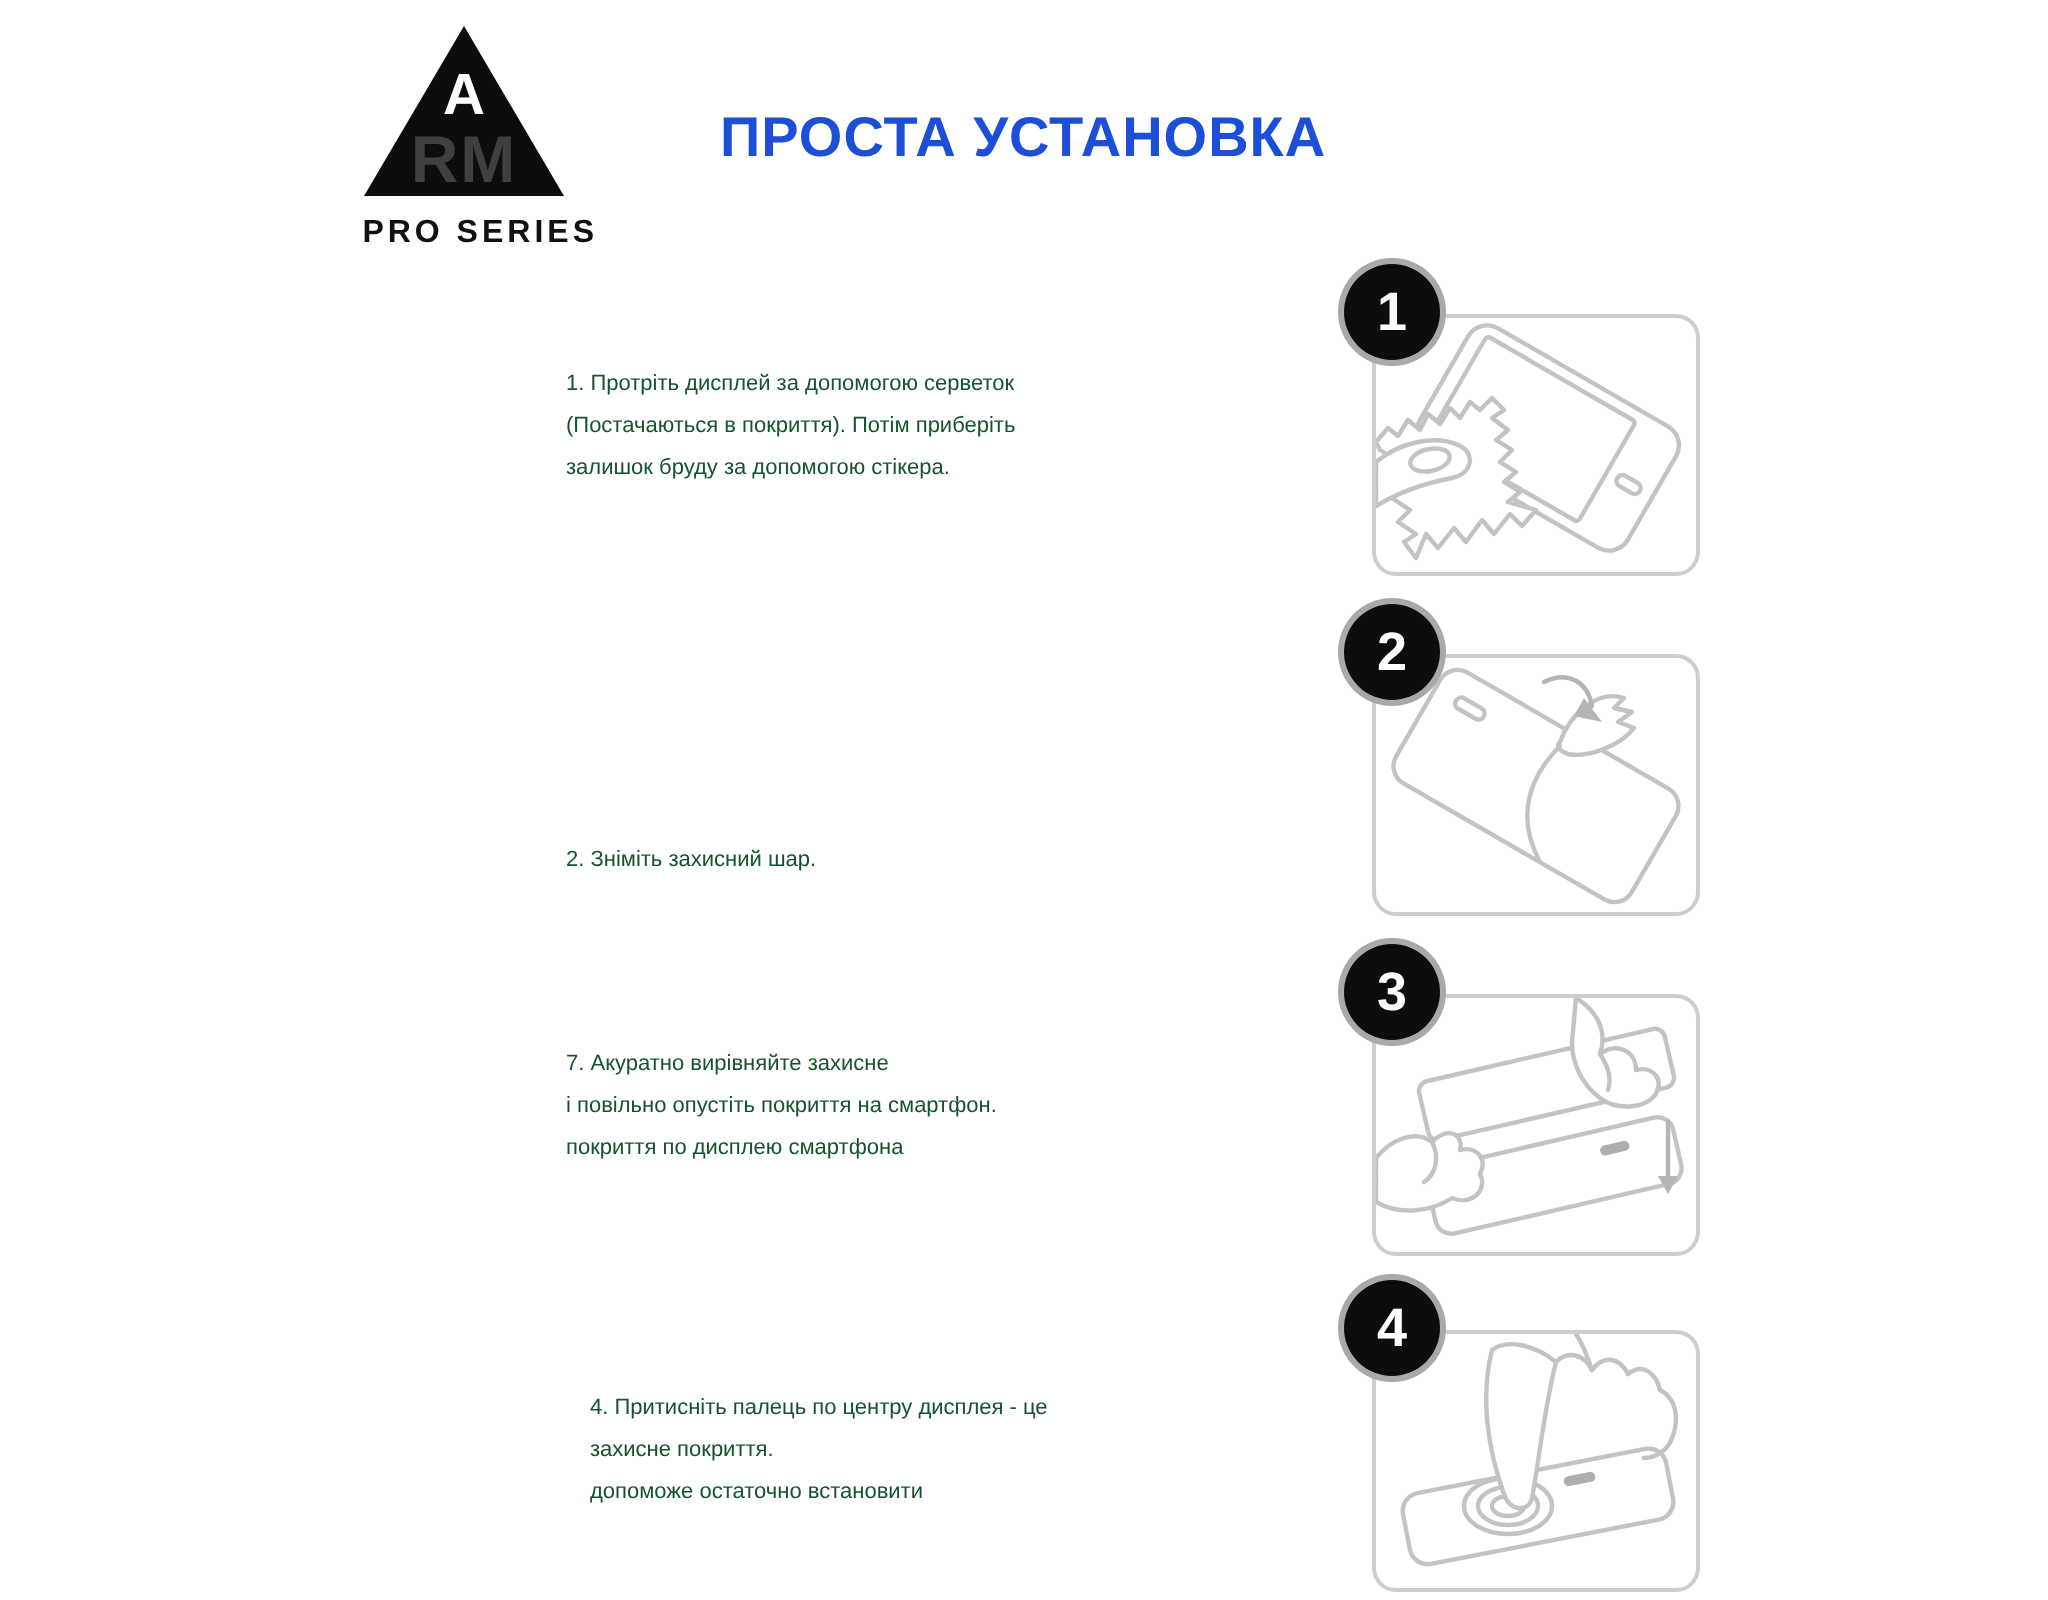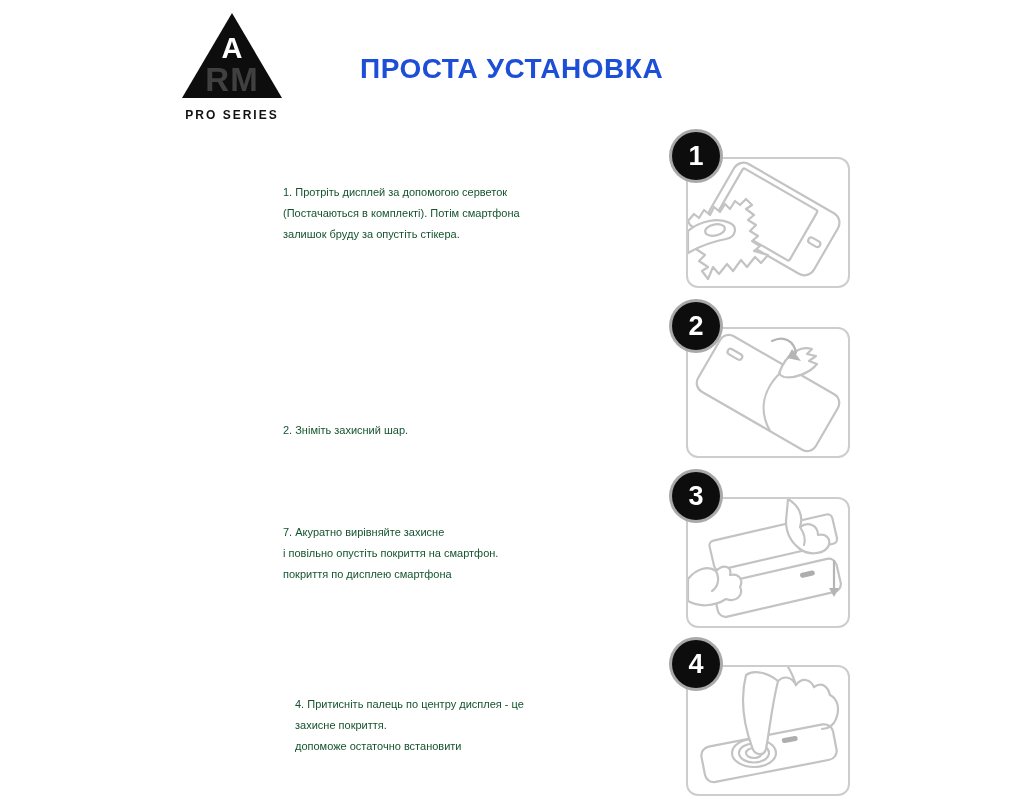--- a/index.html
+++ b/index.html
@@ -16,22 +16,22 @@
   }
   .logo-letter-a{
     position:absolute;left:0;top:24px;width:108px;text-align:center;
     color:#ffffff;font-weight:bold;font-size:29px;line-height:29px;
   }
   .logo-letter-rm{
     position:absolute;left:0;top:53px;width:108px;text-align:center;
     color:#404040;font-weight:bold;font-size:33px;line-height:34px;letter-spacing:1px;
   }
   .logo-sub{
-    position:absolute;left:-13px;top:98px;width:134px;text-align:center;
-    color:#111111;font-weight:bold;font-size:12px;letter-spacing:2px;white-space:nowrap;
+    position:absolute;left:-13px;top:98px;width:134px;text-align:right;
+    color:#111111;font-weight:bold;font-size:16px;letter-spacing:2px;white-space:nowrap;
   }
   
   .title{
     position:absolute;left:316px;top:53px;
     font-size:28px;font-weight:bold;color:#1d4ed8;letter-spacing:0.5px;white-space:nowrap;margin-left:44px;
   }
   
   .step-text{position:absolute;left:283px;color:#14532d;font-size:11px;line-height:21px;}
   .step-text div{white-space:nowrap;}
   .step1-text{top:182px;}
@@ -66,22 +66,22 @@
     <div class="logo-triangle"></div>
     <div class="logo-letter-a">A</div>
     <div class="logo-letter-rm">RM</div>
     <div class="logo-sub">PRO SERIES</div>
   </div>
 
   <div class="title">ПРОСТА УСТАНОВКА</div>
 
   <div class="step-text step1-text">
     <div>1. Протріть дисплей за допомогою серветок</div>
-    <div>(Постачаються в комплекті). Потім смартфона</div>
-    <div>залишок бруду за опустіть стікера.</div>
+    <div>(Постачаються в покриття). Потім приберіть</div>
+    <div>залишок бруду за допомогою стікера.</div>
   </div>
 
   <div class="step-text step2-text">
     <div>2. Зніміть захисний шар.</div>
   </div>
 
   <div class="step-text step3-text">
     <div>7. Акуратно вирівняйте захисне</div>
     <div>і повільно опустіть покриття на смартфон.</div>
     <div>покриття по дисплею смартфона</div>

